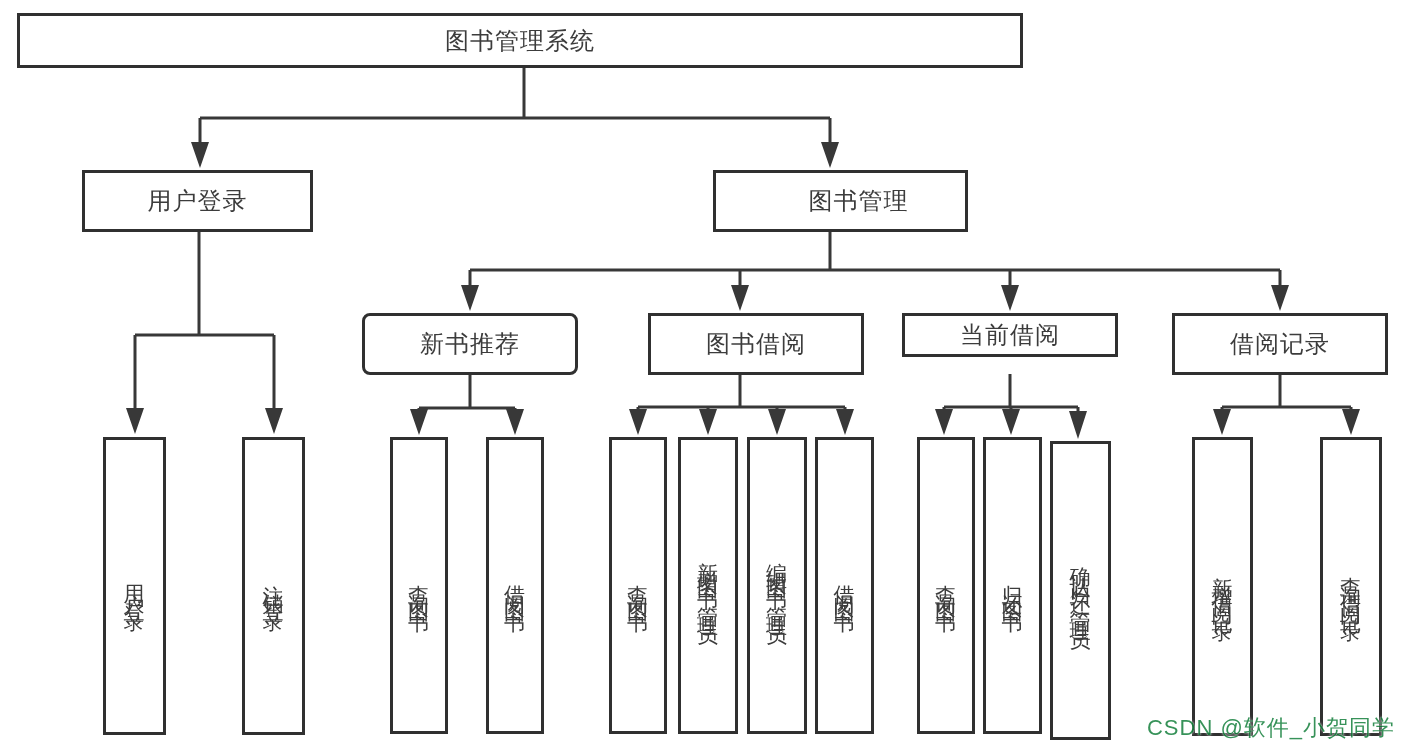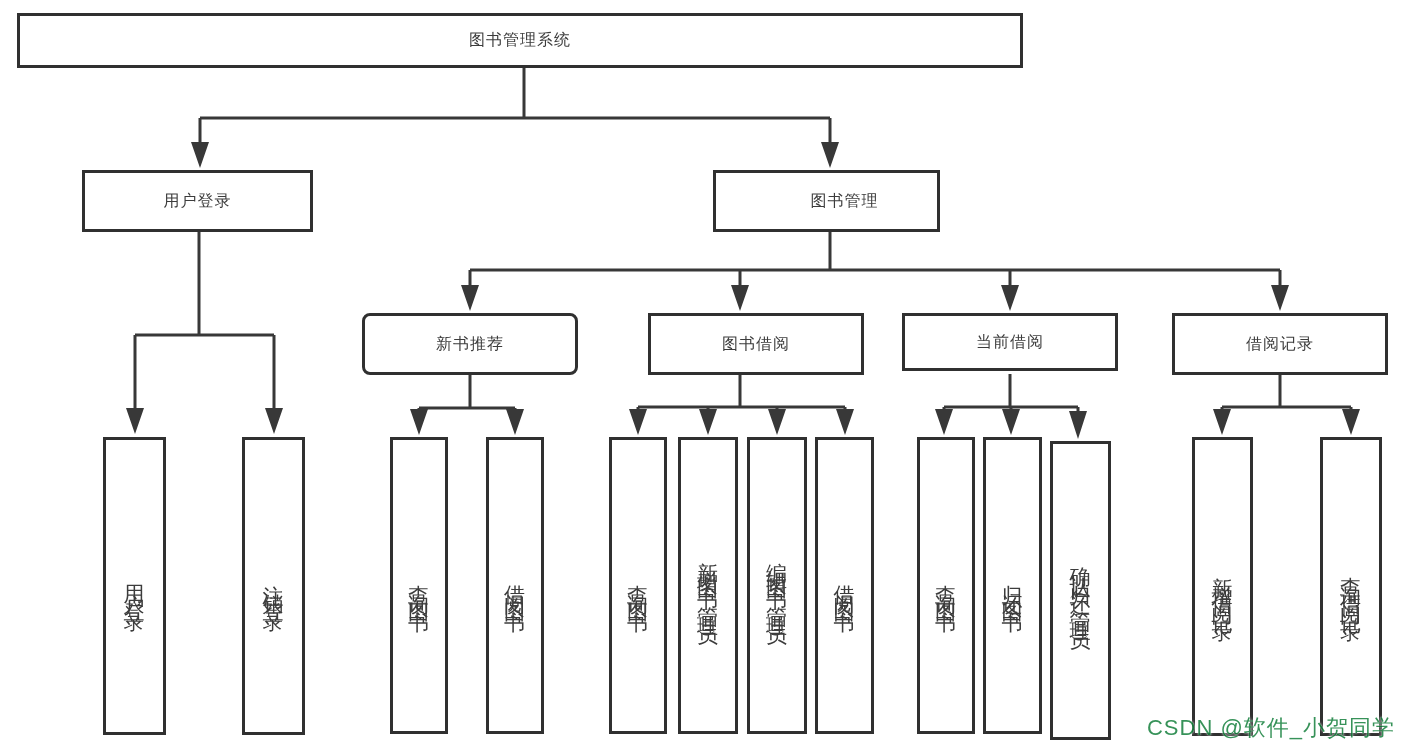--- a/index.html
+++ b/index.html
@@ -7,21 +7,21 @@
     position:relative; width:1405px; height:747px; background:#ffffff;
     overflow:hidden; font-family:"Liberation Sans", sans-serif;
   }
   svg.connectors { position:absolute; left:0; top:0; width:1405px; height:747px; }
   .box {
     position:absolute; box-sizing:border-box; background:#ffffff;
     border:3px solid #303030; color:#3c3c3c;
     display:flex; align-items:center; justify-content:center;
     white-space:nowrap;
   }
-  .h { font-size:16px; letter-spacing:1px; }
+  .h { font-size:24px; letter-spacing:1px; }
   .v {
     writing-mode:vertical-rl; text-orientation:mixed;
     font-size:21px; letter-spacing:9px; line-height:1;
   }
   .watermark {
     position:absolute; right:10px; bottom:4px; z-index:5;
     font-size:22px; color:#15803d; opacity:0.85; letter-spacing:1px;
     text-shadow:0 0 3px rgba(255,255,255,0.95), 0 0 1px rgba(255,255,255,0.9);
   }
 </style>
@@ -48,25 +48,25 @@
              M629,409 h18 L638,435 Z  M699,409 h18 L708,435 Z
              M768,409 h18 L777,435 Z  M836,409 h18 L845,435 Z
              M935,409 h18 L944,435 Z  M1002,409 h18 L1011,435 Z
              M1069,411 h18 L1078,439 Z
              M1213,409 h18 L1222,435 Z M1342,409 h18 L1351,435 Z" fill="#383838" stroke="none"></path>
   </svg>
 
   <div class="box h" style="left:17px; top:13px; width:1006px; height:55px;">图书管理系统</div>
 
   <div class="box h" style="left:82px; top:170px; width:231px; height:62px;">用户登录</div>
-  <div class="box h" style="left:713px; top:170px; width:227px; height:62px;padding-left:36px;">图书管理</div>
+  <div class="box h" style="left:713px; top:170px; width:255px; height:62px;padding-left:36px;">图书管理</div>
 
   <div class="box h" style="left:362px; top:313px; width:216px; height:62px;border-radius:8px;">新书推荐</div>
   <div class="box h" style="left:632px; top:313px; width:216px; height:62px;margin-left:16px;">图书借阅</div>
-  <div class="box h" style="left:902px; top:313px; width:216px; height:58px;">当前借阅</div>
+  <div class="box h" style="left:902px; top:313px; width:216px; height:44px;">当前借阅</div>
   <div class="box h" style="left:1172px; top:313px; width:216px; height:62px;">借阅记录</div>
 
   <div class="box v" style="left:103px; top:437px; width:63px; height:298px;">用户登录</div>
   <div class="box v" style="left:242px; top:437px; width:63px; height:298px;">注销登录</div>
 
   <div class="box v" style="left:390px; top:437px; width:58px; height:297px;">查询图书</div>
   <div class="box v" style="left:486px; top:437px; width:58px; height:297px;">借阅图书</div>
 
   <div class="box v" style="left:609px; top:437px; width:58px; height:297px;">查询图书</div>
   <div class="box v" style="left:678px; top:437px; width:60px; height:297px;">新增图书（管理员）</div>

